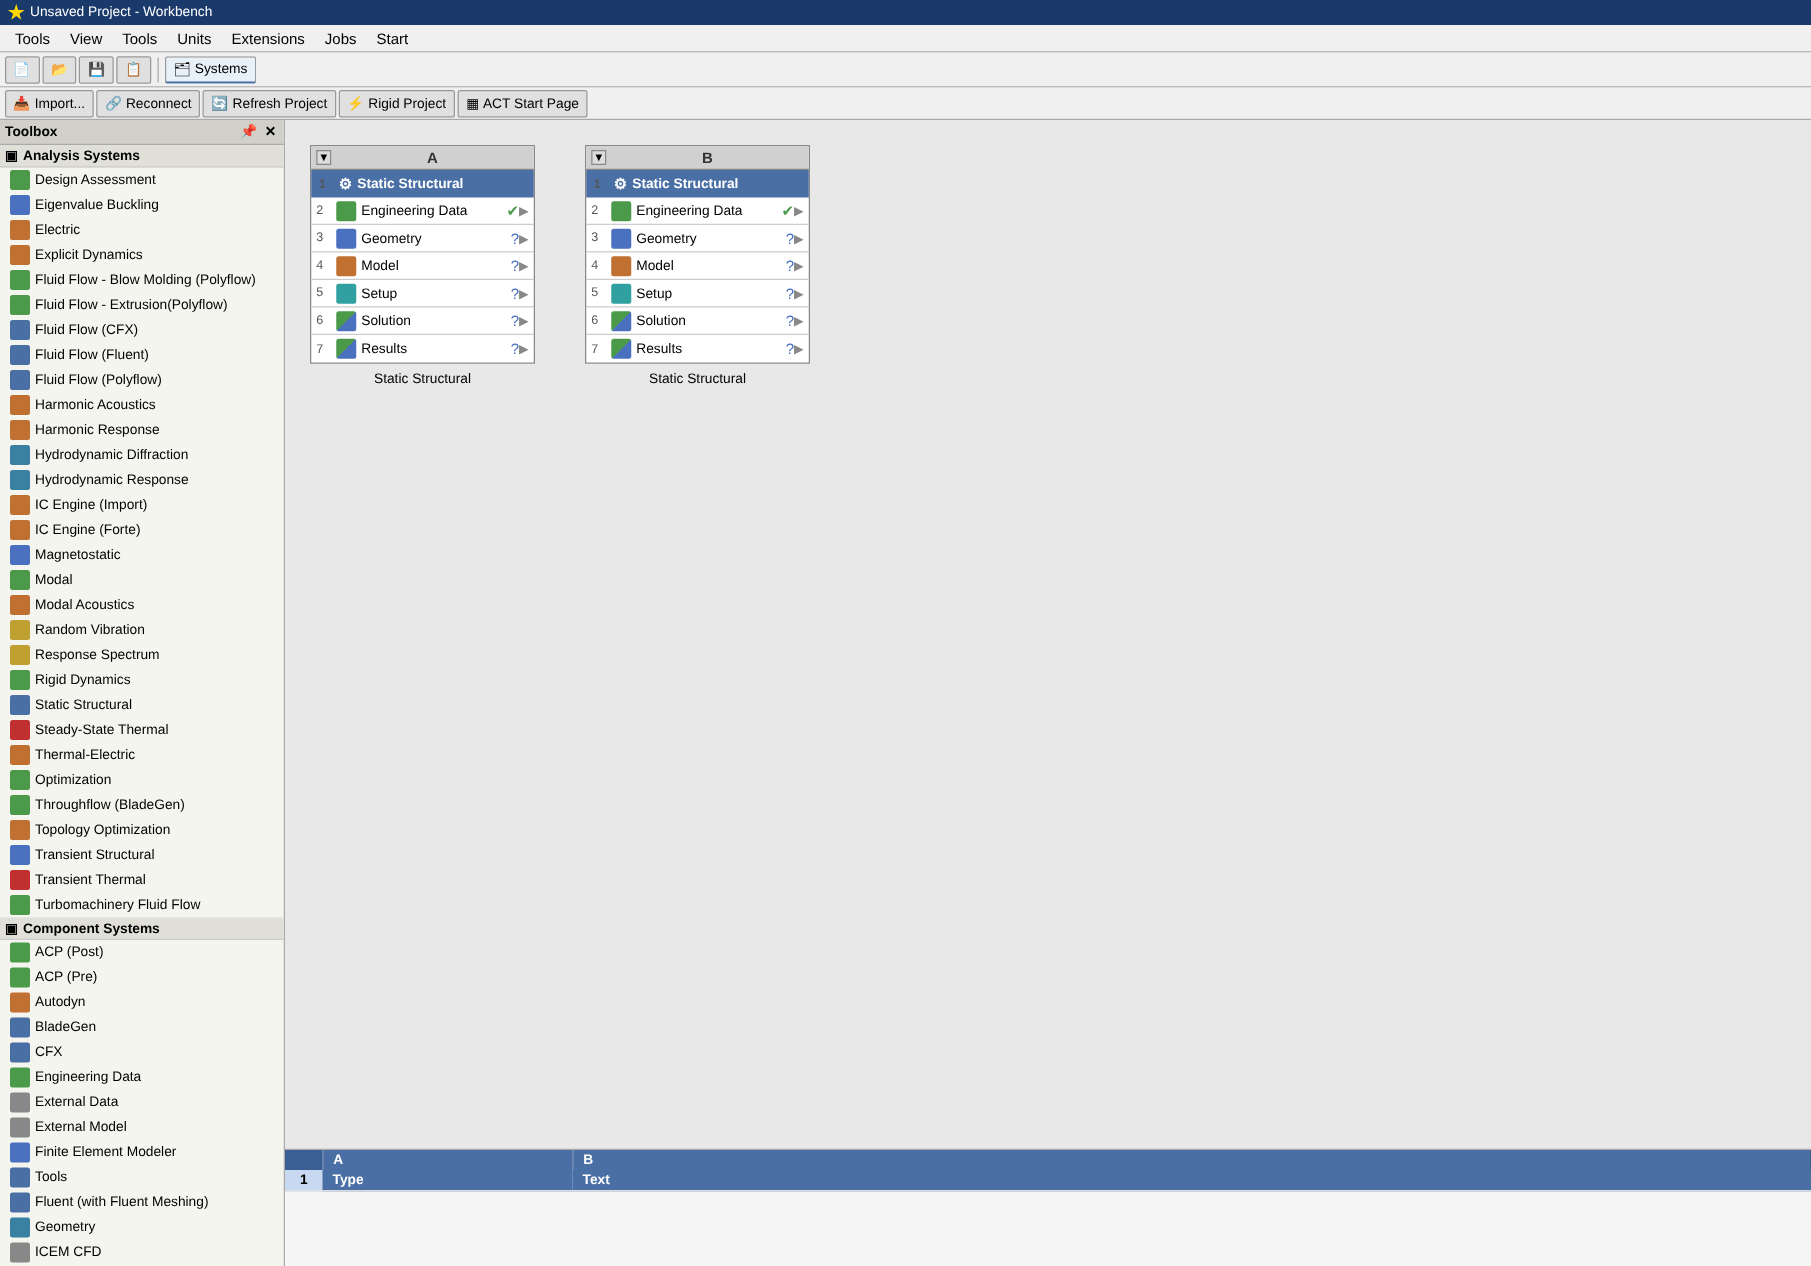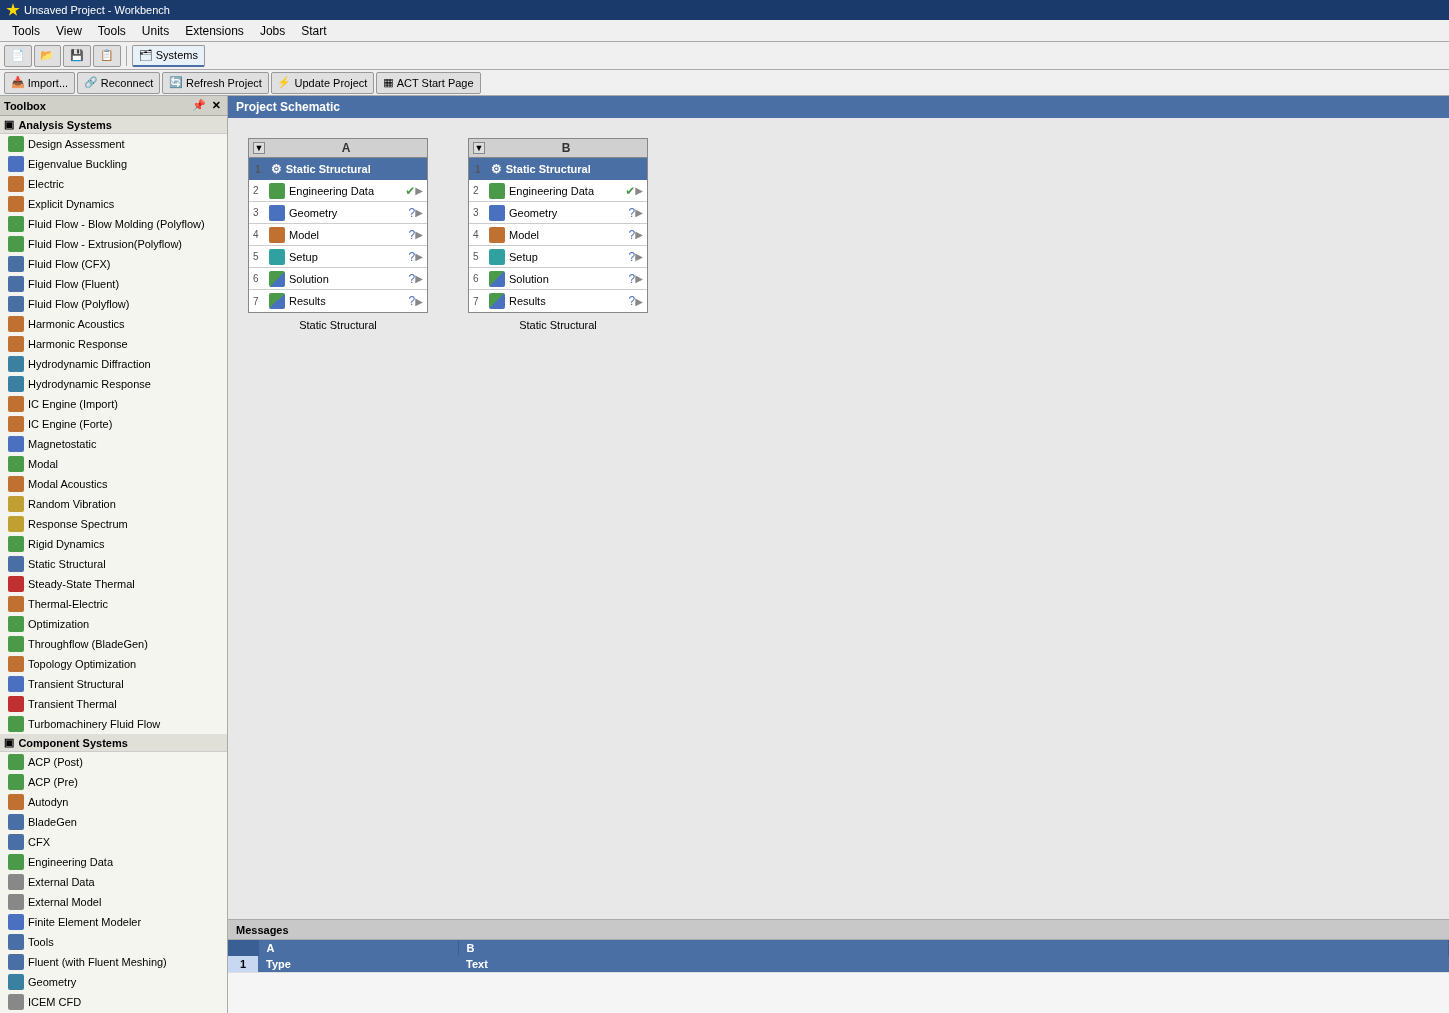--- a/index.html
+++ b/index.html
@@ -132,21 +132,21 @@
   <div class="toolbar-btn">
     <span>🔗</span>
     <span>Reconnect</span>
   </div>
   <div class="toolbar-btn">
     <span>🔄</span>
     <span>Refresh Project</span>
   </div>
   <div class="toolbar-btn">
     <span>⚡</span>
-    <span>Update Project</span>
+    <span>Rigid Project</span>
   </div>
   <div class="toolbar-btn">
     <span>▦</span>
     <span>ACT Start Page</span>
   </div>
 </div>
 
 <div id="main">
 
   <div id="toolbox">
@@ -347,23 +347,20 @@
           </div>
           <div class="toolbox-item"></div>
         </div>
     </div>
 
   </div>
 
   <div id="right-panel">
 
     <div id="project-schematic">
-      <div id="project-schematic-header">
-        <span>Project Schematic</span>
-      </div>
       <div id="schematic-canvas">
 
         <div class="system-block">
           <div class="system-table">
             <div class="system-header-row">
               <div class="collapse-btn">▼</div>
               <div class="system-col-label">A</div>
             </div>
             <div class="system-title-row">
               <span class="row-num">1</span>
@@ -469,23 +466,20 @@
               <span class="question-icon">?</span>
               <span class="arrow-icon">▶</span>
             </div>
           </div>
           <div class="system-name">Static Structural</div>
         </div>
       </div>
     </div>
 
     <div id="messages-panel">
-      <div id="messages-header">
-        <span>Messages</span>
-      </div>
       <div id="messages-table">
         <table class="msg-table">
           <thead>
             <tr>
               <th style="width:30px; background:#3a5f95;"></th>
               <th style="width:200px;">
                 <span>A</span>
               </th>
               <th>
                 <span>B</span>

